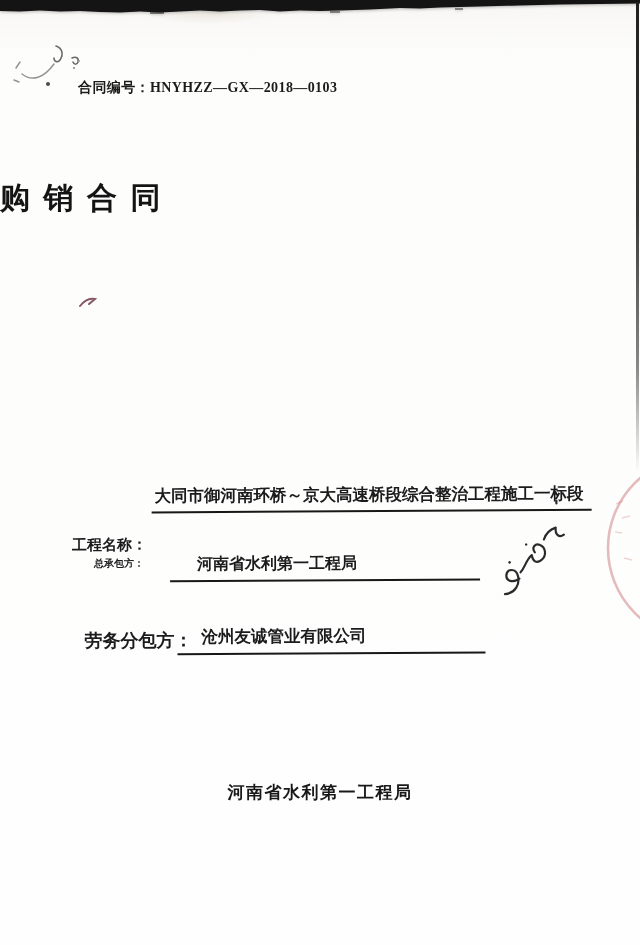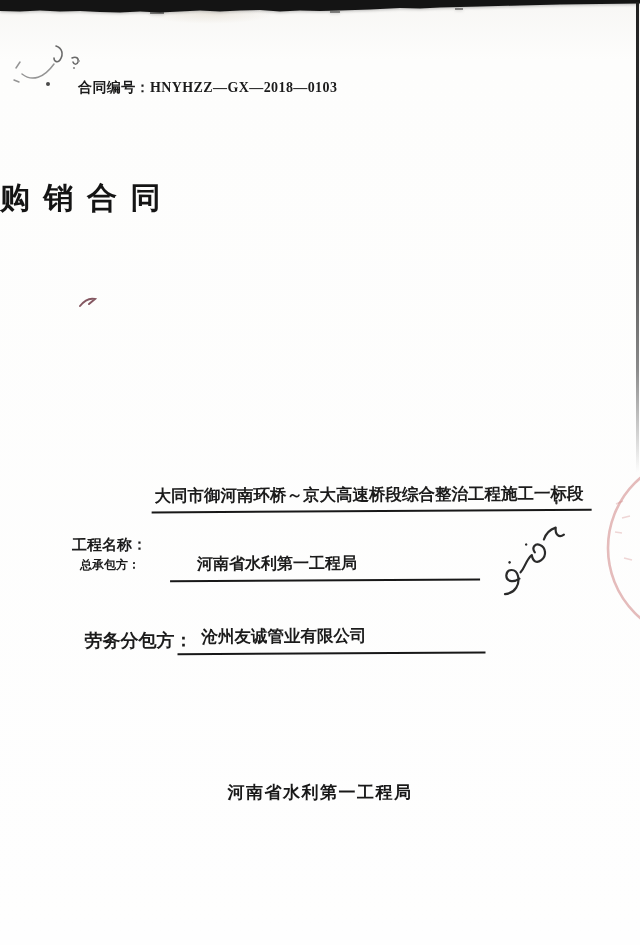--- a/index.html
+++ b/index.html
@@ -48,21 +48,21 @@
     color:#141414;
     margin-top:20px;
   }
   .maroon-tick{position:absolute;left:78px;top:294px;width:22px;height:18px;}
   .fields{
     position:absolute;left:0;top:0;width:640px;height:945px;
     transform:rotate(-0.35deg);transform-origin:60px 570px;
   }
   .field-label{position:absolute;font-weight:bold;white-space:nowrap;}
   .label-1{left:72px;top:488px;font-size:15px;margin-top:48px;}
-  .label-2{left:80px;top:557px;font-size:12px;}
+  .label-2{left:94px;top:557px;font-size:10px;}
   .label-3{left:84px;top:629px;font-size:18px;}
   .field-value{
     position:absolute;font-weight:bold;white-space:nowrap;
     border-bottom:2px solid var(--underline-color);
   }
   .value-1{left:152px;top:486px;width:440px;font-size:16.5px;padding:0 0 4px 3px;}
   .value-2{left:170px;top:555px;width:310px;font-size:16px;padding:0 0 5px 27px;}
   .value-3{left:177px;top:627px;width:308px;font-size:16.5px;padding:0 0 5px 24px;}
   .handwritten{position:absolute;left:478px;top:500px;width:112px;height:105px;}
   .seal{position:absolute;left:596px;top:446px;width:44px;height:212px;overflow:hidden;}

